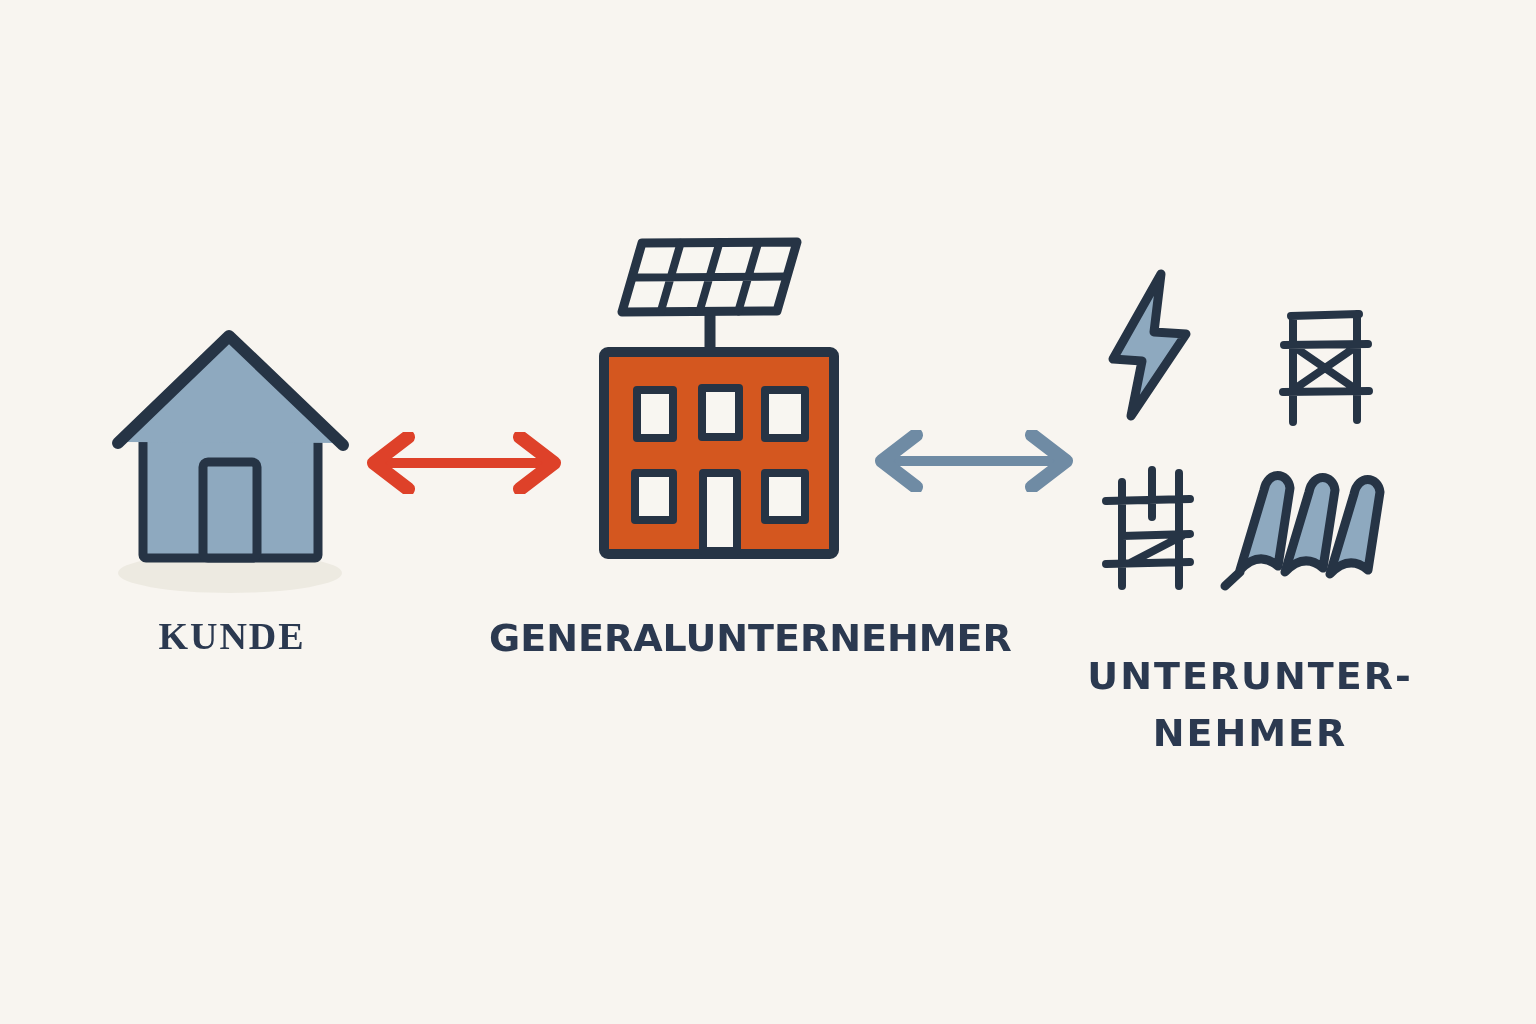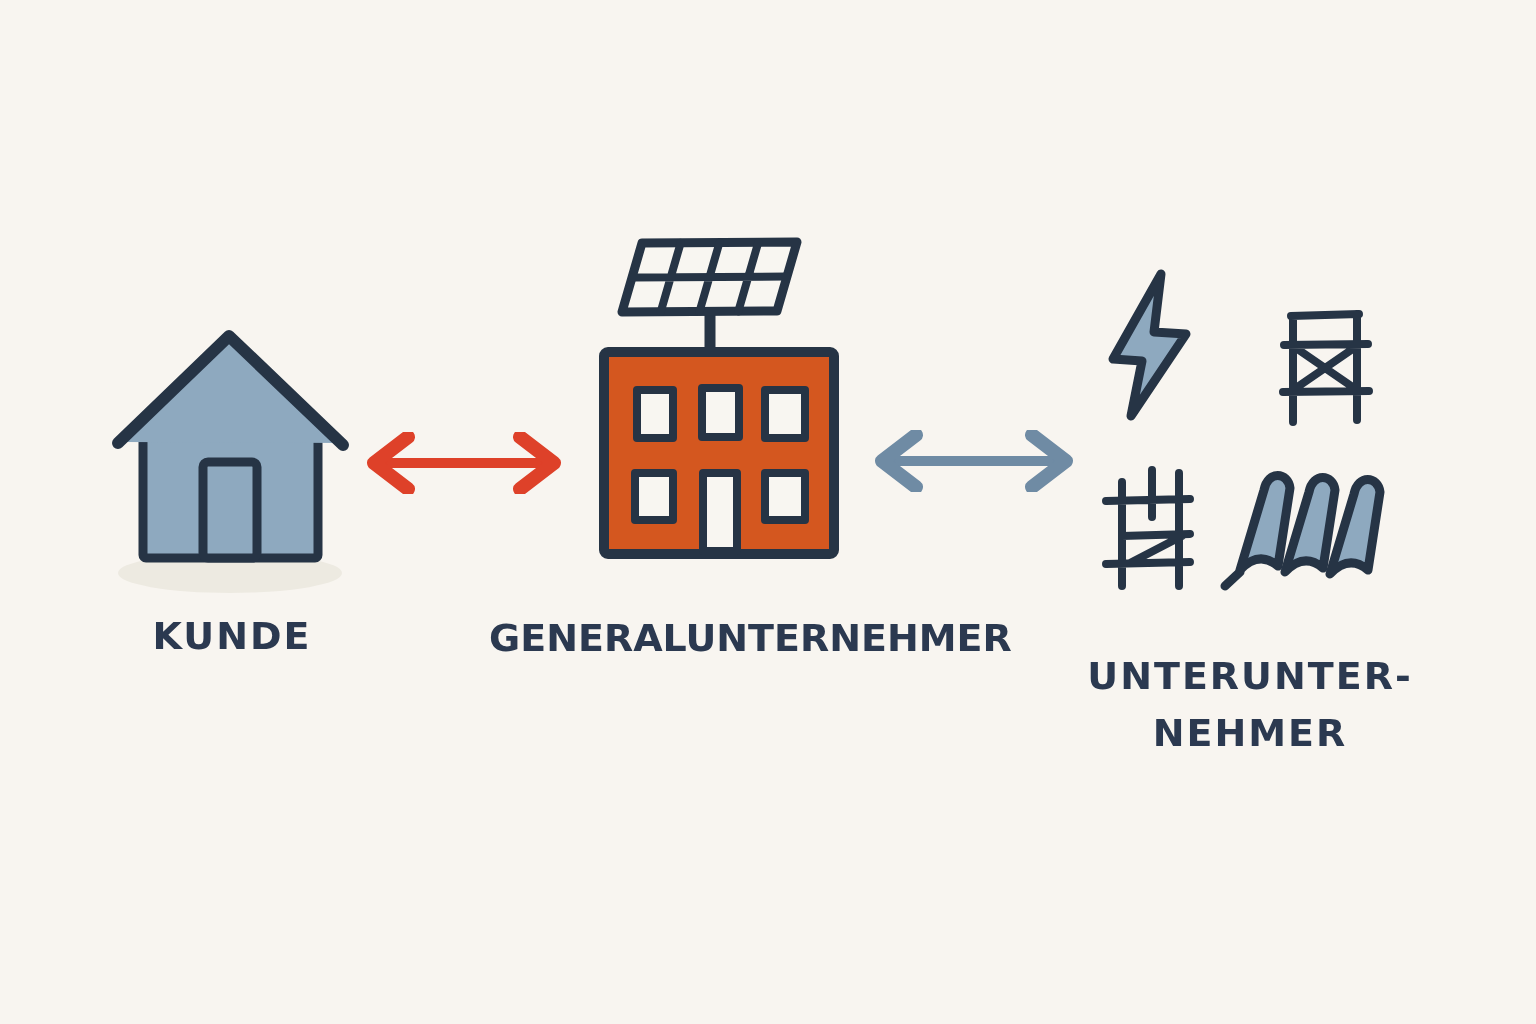--- a/index.html
+++ b/index.html
@@ -41,21 +41,21 @@
   .a-red{stroke:var(--red-arrow);stroke-linecap:round;stroke-linejoin:round;fill:none;}
   .a-blue{stroke:var(--blue-arrow);stroke-linecap:round;stroke-linejoin:round;fill:none;}
   .label{
     position:absolute;
     color:var(--text);
     font-weight:bold;
     font-size:38px;
     text-align:center;
     white-space:nowrap;
   }
-  .label-kunde{left:92px;top:614px;width:280px;letter-spacing:2px;}
+  .label-kunde{left:92px;top:614px;width:280px;letter-spacing:2px;font-family:Liberation Serif, serif;}
   .label-gu{left:458px;top:616px;width:520px;letter-spacing:0;margin-left:31px;}
   .label-uu{left:1085px;top:648px;width:330px;letter-spacing:2px;line-height:57px;white-space:normal;}
 </style>
 </head>
 <body>
 
 <div class="canvas">
 
   <div class="abs" style="left:112px;top:326px;width:240px;height:270px;">
     <svg width="240" height="270" viewBox="0 0 240 270">

